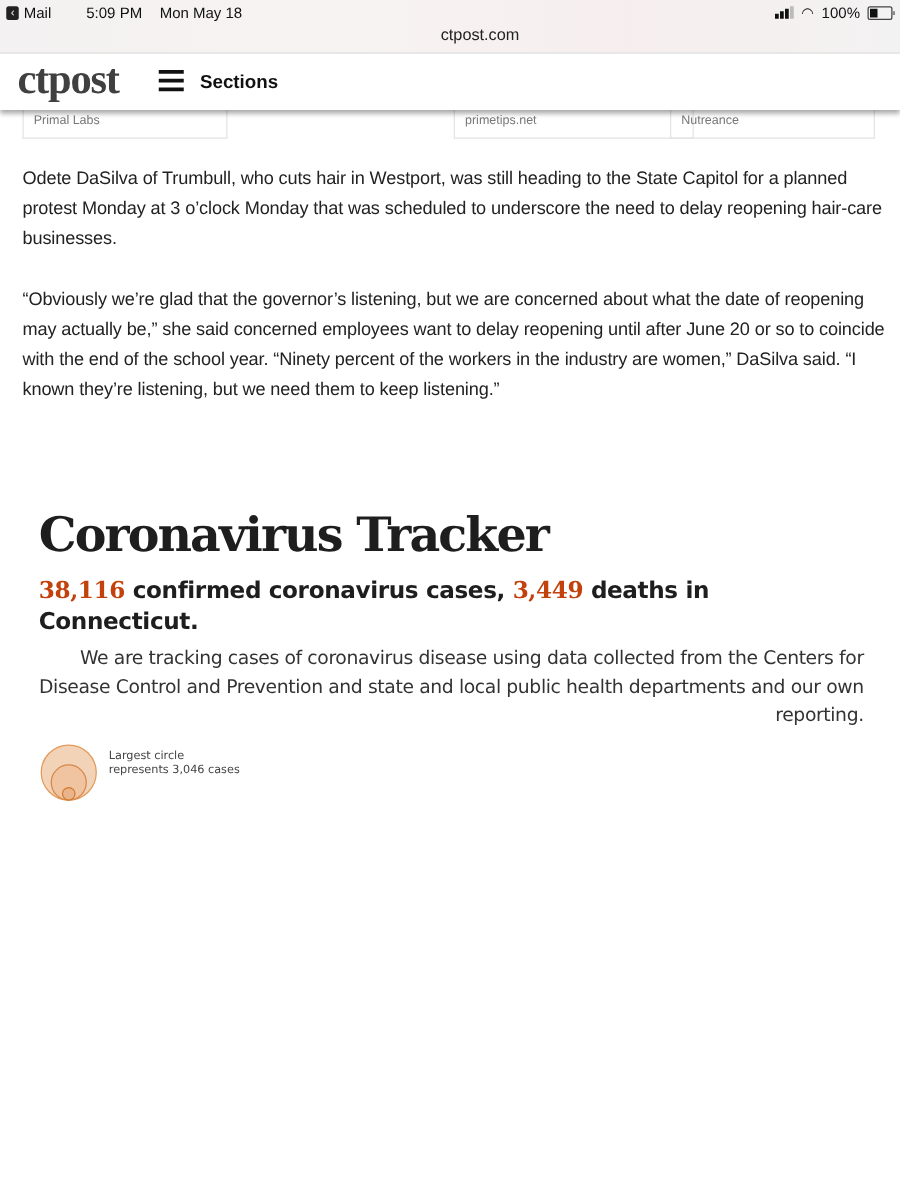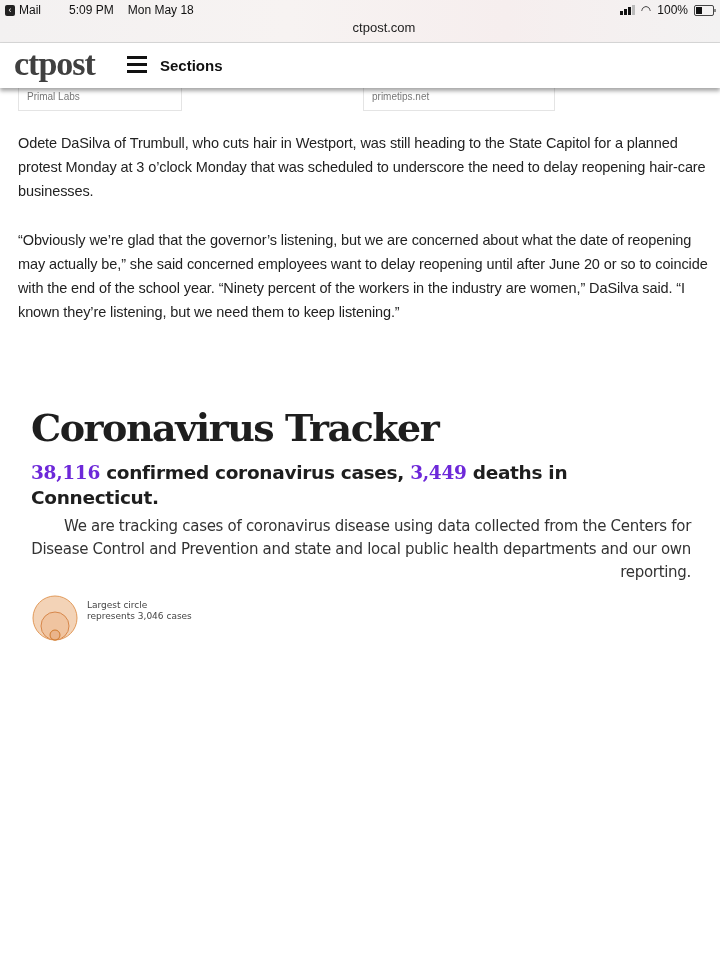--- a/index.html
+++ b/index.html
@@ -25,21 +25,21 @@
 
   .adrow { position:absolute; left:18px; top:88px; width:700px; height:24px; }
   .ad { position:absolute; top:0; height:23px; border:1px solid #e4e4e4; border-top:none; font-size:10px; color:#777; padding-left:8px; line-height:18px; box-sizing:border-box; }
 
   .article { position:absolute; left:18px; top:131px; width:690px; font-family:"Liberation Sans", sans-serif; font-size:14.5px; line-height:24px; color:#222; letter-spacing:-0.1px; }
   .article p { margin:0 0 25px 0; }
   .byline { font-style:italic; }
 
   .tracker-title { position:absolute; left:31px; top:405px; font-family:"DejaVu Serif", serif; font-weight:bold; font-size:38px; color:#1e1e1e; letter-spacing:-1.5px; }
   .tracker-sub { position:absolute; left:31px; top:460px; width:640px; font-family:"DejaVu Sans", sans-serif; font-weight:bold; font-size:18.5px; line-height:25px; color:#1e1e1e; letter-spacing:-0.3px; }
-  .num { color:#6d28d9; font-family:"DejaVu Serif", serif; }
+  .num { color:#c2410c; font-family:"DejaVu Serif", serif; }
   .tracker-desc { position:absolute; left:31px; top:515px; width:660px; font-family:"DejaVu Sans", sans-serif; font-size:15px; line-height:23px; color:#333; letter-spacing:-0.3px;text-align:right; }
 
   .legend { position:absolute; left:31px; top:594px; }
   .legend svg { position:absolute; left:0; top:0; }
   .legend-text { position:absolute; left:56px; top:6px; width:110px; font-family:"DejaVu Sans", sans-serif; font-size:9px; line-height:11px; color:#444; }
 
   .map { position:absolute; left:0; top:650px; width:720px; height:310px; }
   .county-label { font-family:"DejaVu Sans", sans-serif; font-size:9px; fill:#8a8f96; }
 </style>
 </head>
@@ -74,20 +74,21 @@
       <i></i>
       <i></i>
       <i></i>
     </div>
   <div class="sections">Sections</div>
 </div>
 
 <div class="adrow">
   <div class="ad" style="left:0;width:164px">Primal Labs</div>
   <div class="ad" style="left:345px;width:192px">primetips.net</div>
+  <div class="ad" style="left:518px;width:164px">Nutreance</div>
 </div>
 
 <div class="article">
   <p>Odete DaSilva of Trumbull, who cuts hair in Westport, was still heading to the State Capitol for a planned protest Monday at 3 o’clock Monday that was scheduled to underscore the need to delay reopening hair-care businesses.</p>
   <p>“Obviously we’re glad that the governor’s listening, but we are concerned about what the date of reopening may actually be,” she said concerned employees want to delay reopening until after June 20 or so to coincide with the end of the school year. “Ninety percent of the workers in the industry are women,” DaSilva said. “I known they’re listening, but we need them to keep listening.”</p>
 </div>
 
 <div class="tracker-title">Coronavirus Tracker</div>
 <div class="tracker-sub">
   <span class="num">38,116</span><span> confirmed coronavirus cases, </span><span class="num">3,449</span><span> deaths in Connecticut.</span>

